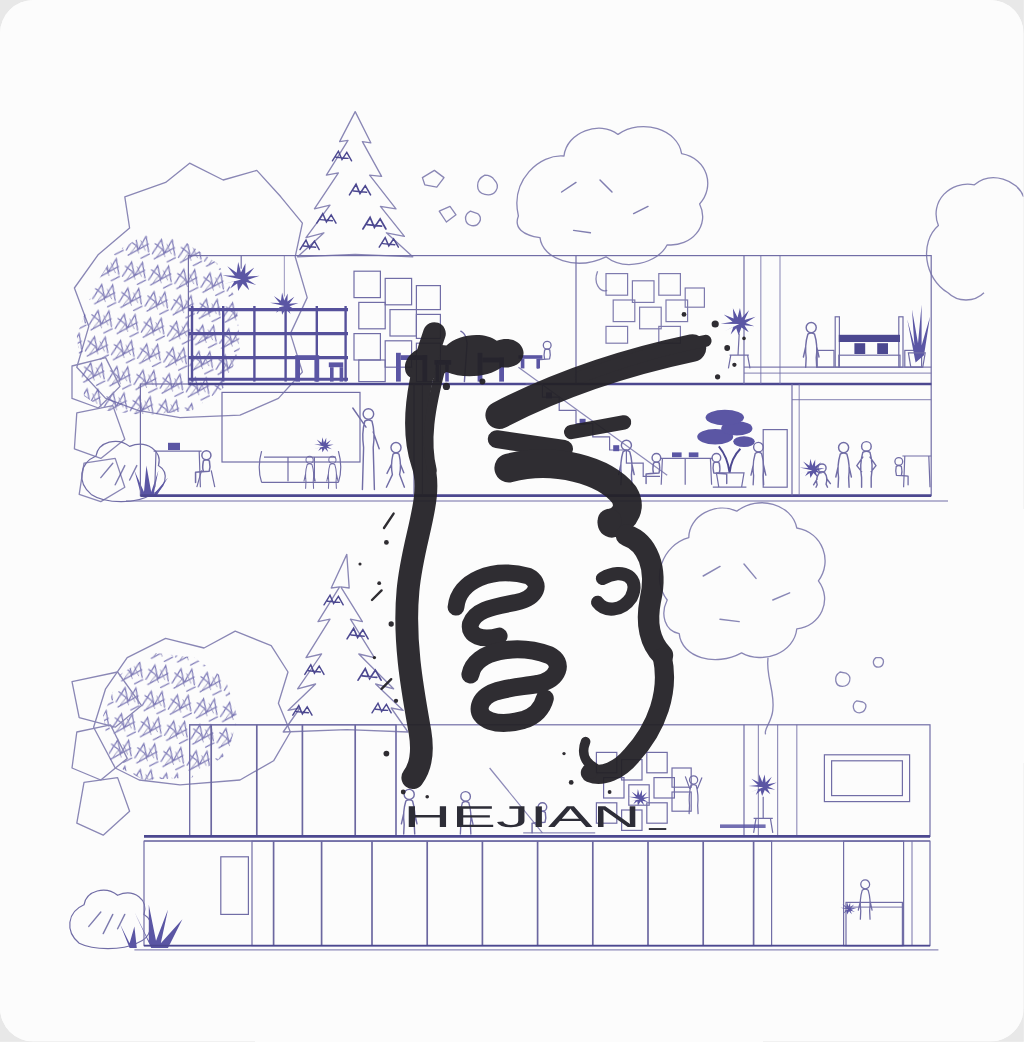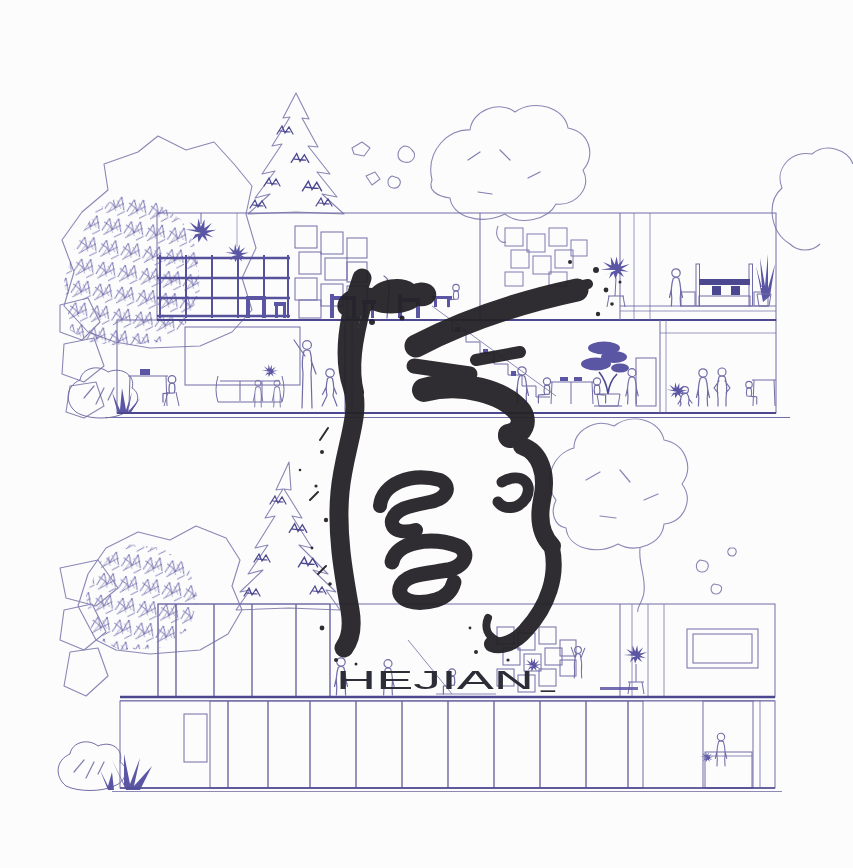--- a/index.html
+++ b/index.html
@@ -9,20 +9,21 @@
     --line-dark:#4c4890;
     --plant:#5b56a4;
     --ink:#232126;
     --word:#2d2d37;
   }
   html,body{margin:0;padding:0;background:#e8e8e8;}
   .stage{
     position:relative;width:853px;height:868px;margin:0 auto;
     background:var(--bg);overflow:hidden;
     font-family:"Liberation Sans", sans-serif;
+    border-radius:28px;
   }
   svg{display:block}
   .outline{fill:none;stroke:var(--line-light);stroke-width:1.1;stroke-linejoin:round;}
   .ln{fill:none;stroke:var(--line);stroke-width:1;}
   .lnd{fill:none;stroke:var(--line-dark);}
   .person{fill:none;stroke:var(--line);stroke-width:1.2;stroke-linecap:round;stroke-linejoin:round;}
   .plant{fill:var(--plant);stroke:none;}
   .ink{fill:none;stroke:var(--ink);stroke-linecap:round;stroke-linejoin:round;}
   .inkf{fill:var(--ink);stroke:none;}
   .scrib{fill:none;stroke:var(--line-dark);stroke-width:1.2;stroke-linecap:round;}

